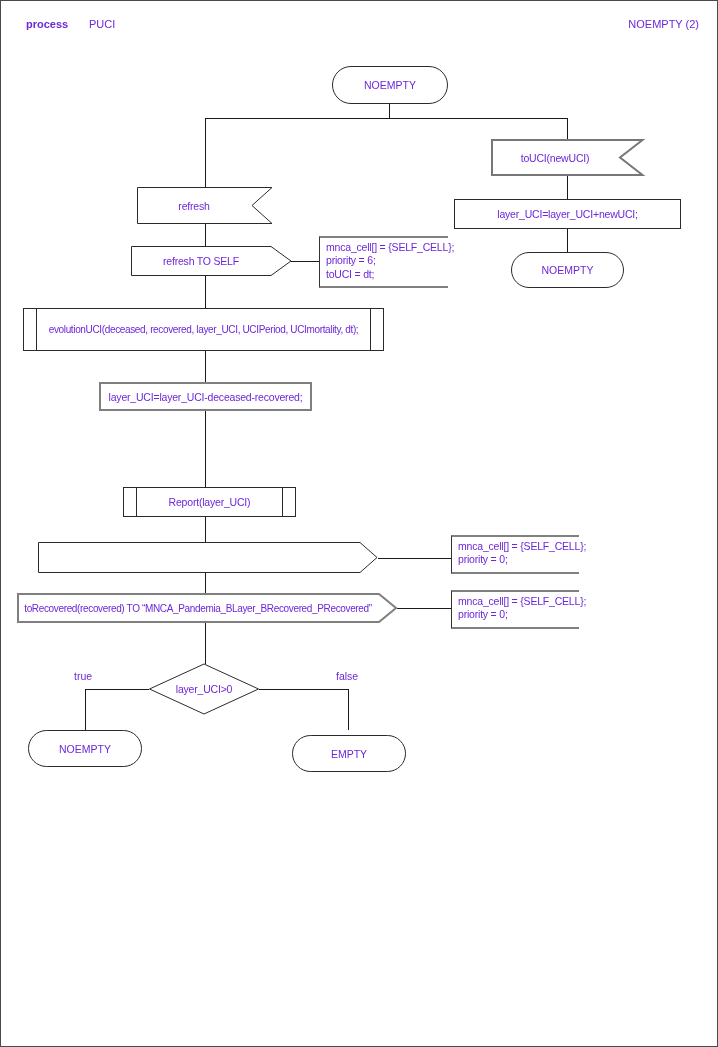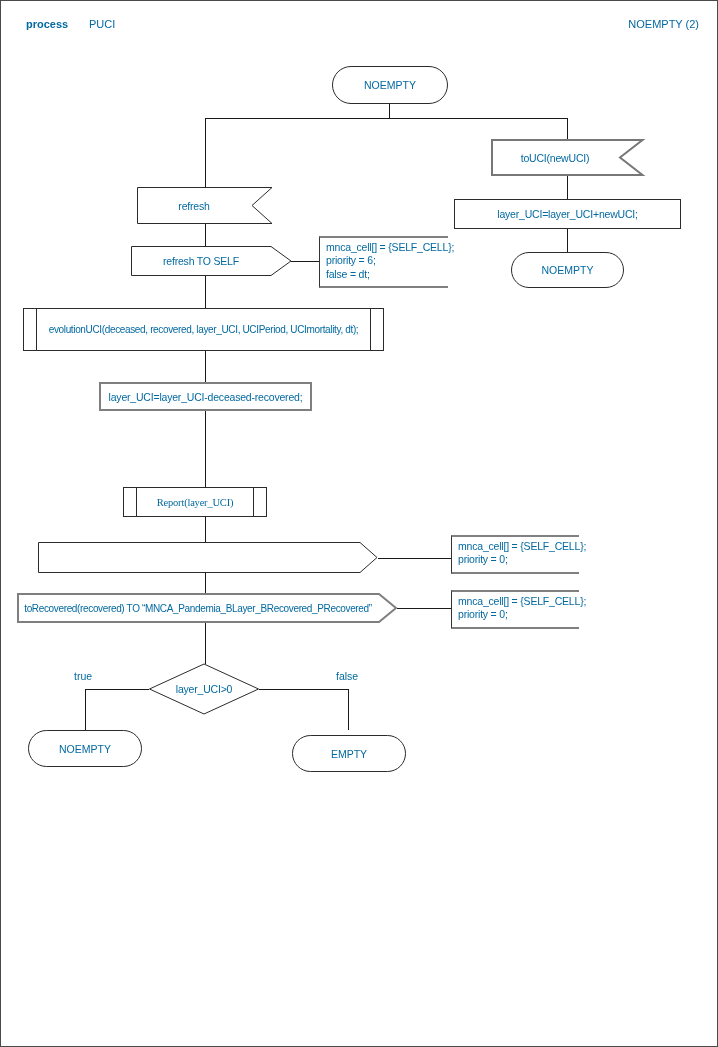--- a/index.html
+++ b/index.html
@@ -1,19 +1,19 @@
 <!DOCTYPE html>
 <html><head>
 <meta charset="utf-8">
 <style>
   html,body{margin:0;padding:0;background:#fff;}
   #page{
     position:relative;width:716px;height:1045px;margin:0;
     border:1px solid #4a4a4a;background:#fff;
-    font-family:"Liberation Sans", sans-serif;color:#0369a1;
+    font-family:"Liberation Sans", sans-serif;color:#6d28d9;
     overflow:hidden;
   }
   .abs{position:absolute;}
   .hdr{font-size:11px;white-space:nowrap;}
   .bold{font-weight:bold;}
   .vline{position:absolute;width:1px;background:#1a1a1a;}
   .hline{position:absolute;height:1px;background:#1a1a1a;}
   .shape-label{
     position:absolute;display:flex;align-items:center;justify-content:center;
     font-size:10.5px;letter-spacing:-0.2px;white-space:nowrap;text-align:center;
@@ -103,32 +103,32 @@
   <div class="shape-label" style="left:136px;top:186px;width:114px;height:37px;text-align:right;">refresh</div>
 
   <svg style="left:130px;top:245px;" width="161" height="30">
     <polygon points="0.5,0.5 140,0.5 160,15 140,29.5 0.5,29.5" fill="#fff" stroke="#2b2b2b" stroke-width="1"></polygon>
   </svg>
   <div class="shape-label" style="left:130px;top:245px;width:140px;height:30px;">refresh TO SELF</div>
 
   <div class="comment" style="left:318px;top:235px;width:129px;height:52px;">
     <div>mnca_cell[] = {SELF_CELL};</div>
     <div>priority = 6;</div>
-    <div>false = dt;</div>
+    <div>toUCI = dt;</div>
   </div>
 
   <div class="proc" style="left:22px;top:307px;width:361px;height:43px;">
     <div class="shape-label xtight">evolutionUCI(deceased, recovered, layer_UCI, UCIPeriod, UCImortality, dt);</div>
   </div>
 
   <div class="task emph" style="left:98px;top:381px;width:213px;height:29px;">
     <span>layer_UCI=layer_UCI-deceased-recovered;</span>
   </div>
 
-  <div class="proc" style="left:122px;top:486px;width:144px;height:30px;font-family:Liberation Serif, serif;">
+  <div class="proc" style="left:122px;top:486px;width:173px;height:30px;">
     <div class="shape-label">Report(layer_UCI)</div>
   </div>
 
   <svg style="left:37px;top:541px;" width="340" height="31">
     <polygon points="0.5,0.5 322,0.5 339,15.5 322,30.5 0.5,30.5" fill="#fff" stroke="#2b2b2b" stroke-width="1"></polygon>
   </svg>
 
   <div class="comment" style="left:450px;top:534px;width:128px;height:39px;">
     <div>mnca_cell[] = {SELF_CELL};</div>
     <div>priority = 0;</div>

